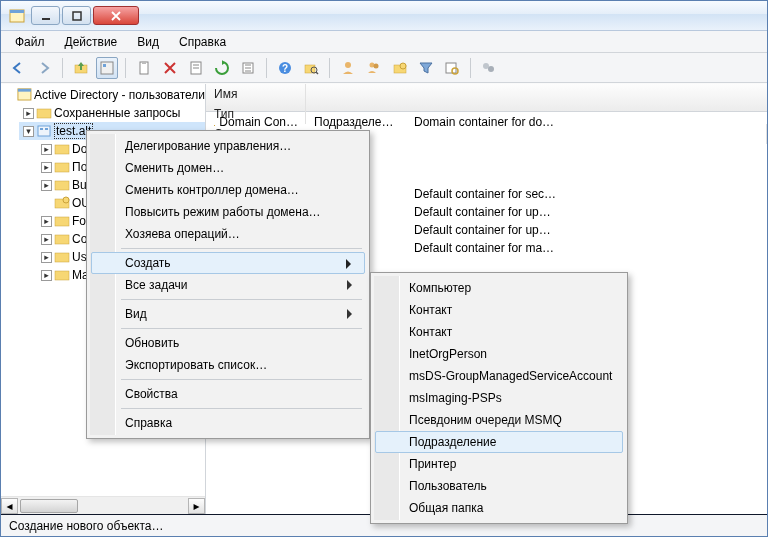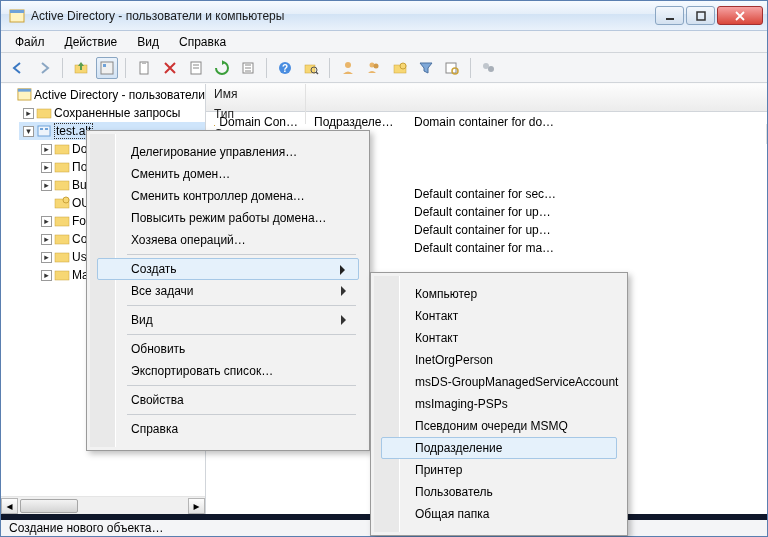--- a/index.html
+++ b/index.html
@@ -67,28 +67,28 @@
   .listpane{ flex:1; display:flex; flex-direction:column;}
   .listhdr{ height:28px; display:flex; background:linear-gradient(#fdfdfd,#ececec); border-bottom:1px solid #d1d5da;flex-direction:column;}
   .col{ padding:3px 8px; border-right:1px solid #e1e1e1; color:#222;}
   .col.c1{width:100px;} .col.c2{width:100px;} .col.c3{flex:1;}
   .rows{flex:1; padding-top:1px;}
   .row{height:18px;display:flex;align-items:center;}
   .cell{padding:0 8px; overflow:hidden; white-space:nowrap; text-overflow:ellipsis;}
   .cell.c1{width:100px;display:flex;align-items:center;gap:4px;} .cell.c2{width:100px;} .cell.c3{flex:1;}
   .ou-ic{width:14px;height:14px;}
   
-  .status{height:22px;border-top:6px solid #0f172a;background:#f4f5f7;display:flex;align-items:center;padding:0 8px;}
+  .status{height:22px;border-top:1px solid #0f172a;background:#f4f5f7;display:flex;align-items:center;padding:0 8px;}
   
   .ctx {
     position:absolute;
     background:#f2f2f2;
     border:1px solid #9a9a9a;
     box-shadow:3px 3px 6px rgba(0,0,0,.25);
-    padding:10px;
+    padding:4px;
   }
   .ctx .gutter{position:absolute;left:3px;top:3px;bottom:3px;width:26px;background:#e9e9e9;border-right:1px solid #fff;}
   .citem{position:relative;display:flex;align-items:center;height:22px;padding-left:34px;padding-right:30px;white-space:nowrap;}
   .citem:hover,.citem.hov{background:#e5f1fb;border:1px solid #a6c8e6;border-radius:2px;padding-left:33px;padding-right:29px;height:22px;}
   .csep{height:1px;background:#c9cdd2;margin:3px 3px 3px 30px;}
   .arrow{position:absolute;right:8px;top:6px;border:5px solid transparent;border-left-color:#333;}
   .citem.hov .arrow{border-left-color:#222;}
   
   .svg-folder{fill:#f7d774;stroke:#caa23a;stroke-width:.5;}
 </style>
@@ -97,21 +97,20 @@
 
 <div class="window">
 
   <div class="titlebar">
     <span class="icon">
       <svg viewBox="0 0 16 16">
           <rect x="1" y="2" width="14" height="12" fill="#fff4c2" stroke="#caa23a"></rect>
           <rect x="1" y="2" width="14" height="3" fill="#6fa2d8"></rect>
         </svg>
     </span>
-    <span class="title">Active Directory - пользователи и компьютеры</span>
     <div class="tbtns">
       <div class="tbtn">
           <svg viewBox="0 0 10 10">
             <rect x="1" y="7" width="8" height="2" fill="#333"></rect>
           </svg>
         </div>
       <div class="tbtn">
           <svg viewBox="0 0 10 10">
             <rect x="1" y="1" width="8" height="8" fill="none" stroke="#333" stroke-width="1.5"></rect>
           </svg>

